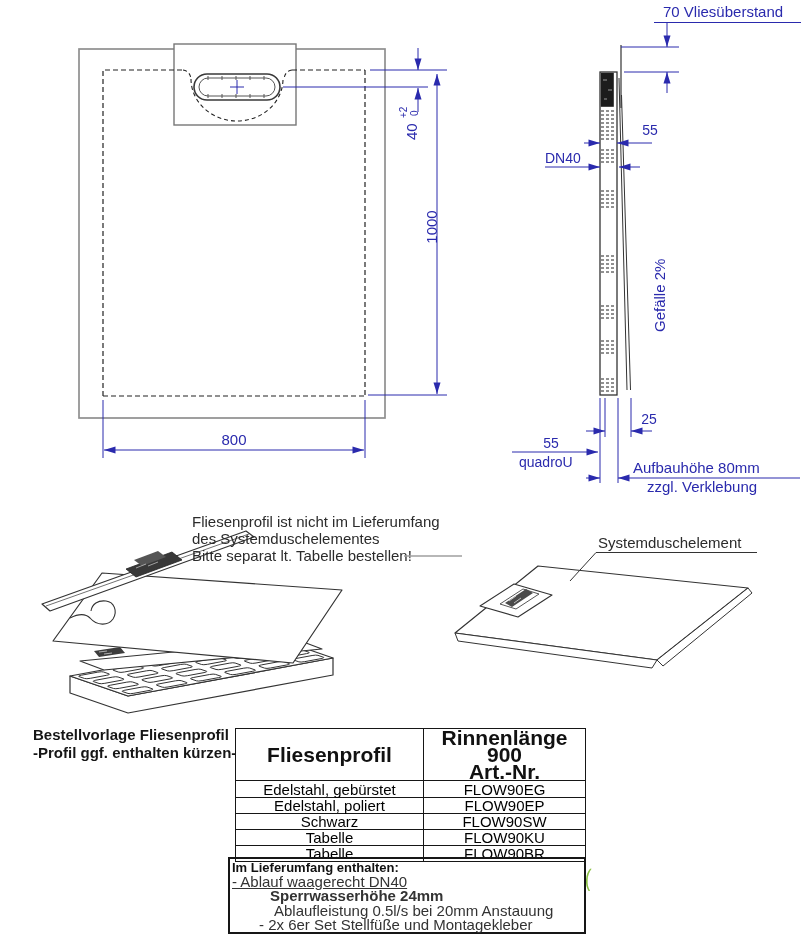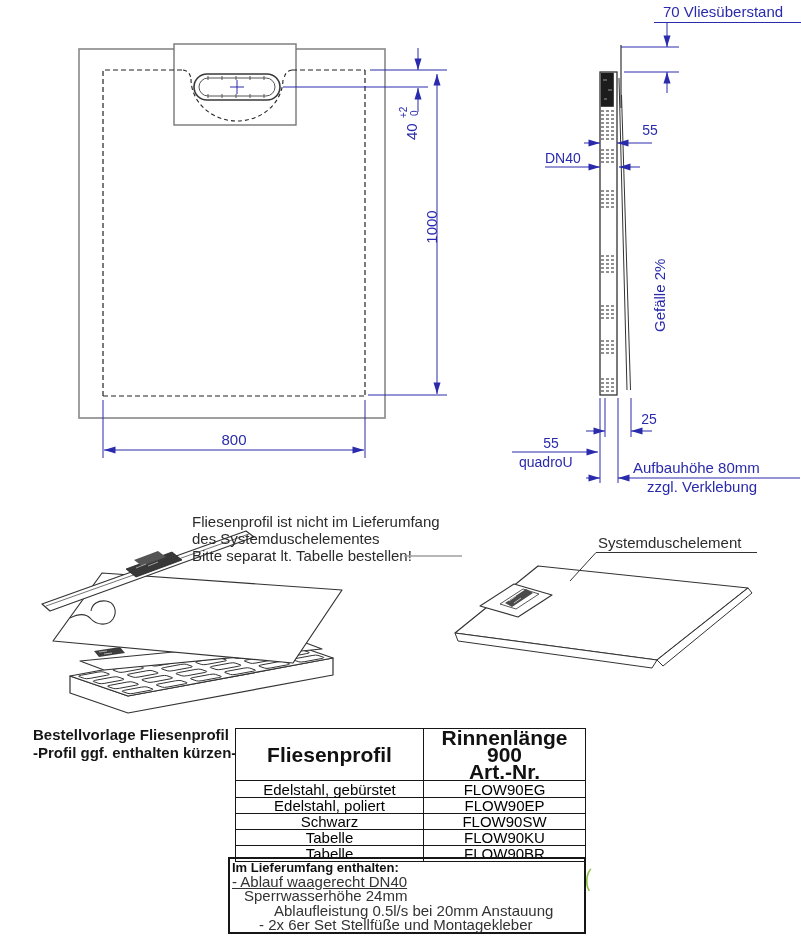--- a/index.html
+++ b/index.html
@@ -205,20 +205,20 @@
         <td>Tabelle</td>
         <td>FLOW90BR</td>
       </tr>
     </tbody>
   </table>
 </div>
 
 <div class="abs dbox" style="left:228px;top:857px;">
   <div class="bh">Im Lieferumfang enthalten:</div>
   <div class="it" style="text-decoration:underline;">- Ablauf waagerecht DN40</div>
-  <div class="it" style="margin-left:12px;">Sperrwasserhöhe 24mm</div>
+  <div class="it" style="margin-left:38px;font-weight:bold;">Sperrwasserhöhe 24mm</div>
   <div class="it" style="margin-left:42px;">Ablaufleistung 0.5l/s bei 20mm Anstauung</div>
   <div class="it" style="margin-left:27px;">- 2x 6er Set Stellfüße und Montagekleber</div>
 </div>
 
 <div class="abs greenmark" style="left:584px;top:864px;">(</div>
 
 </div>
 
 </body></html>

